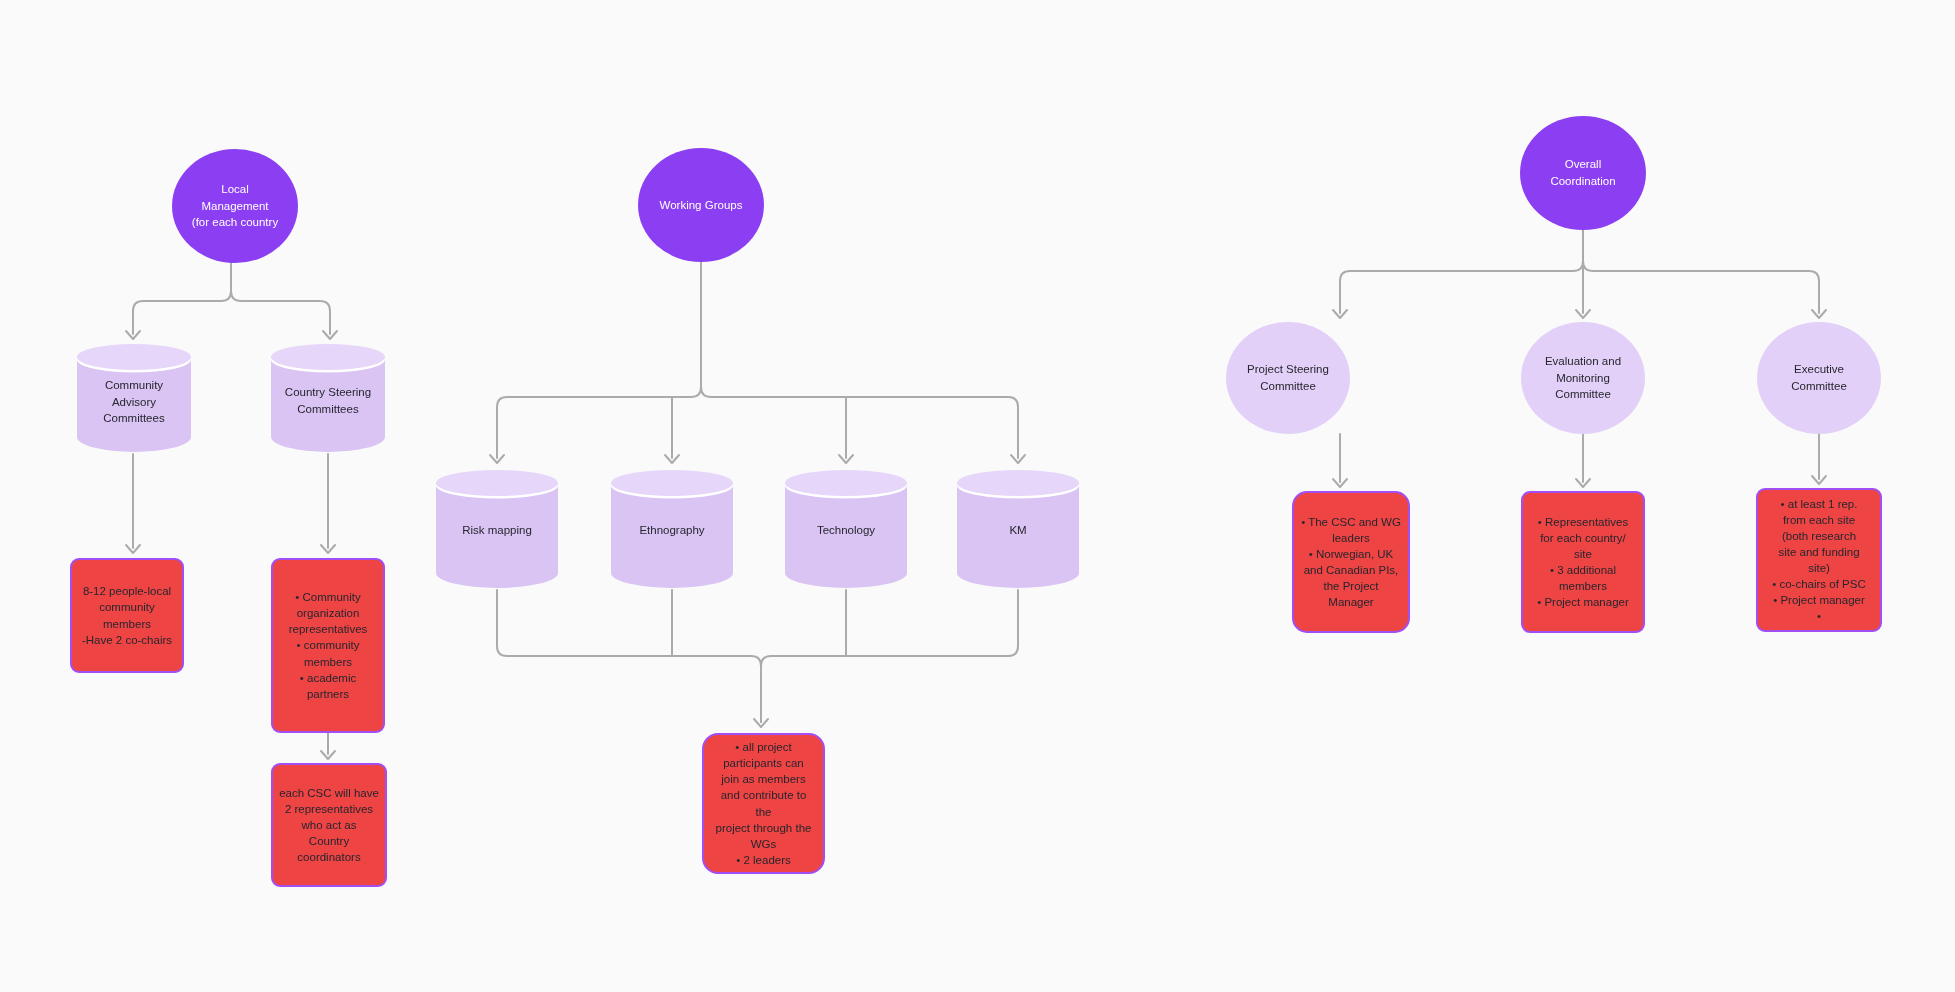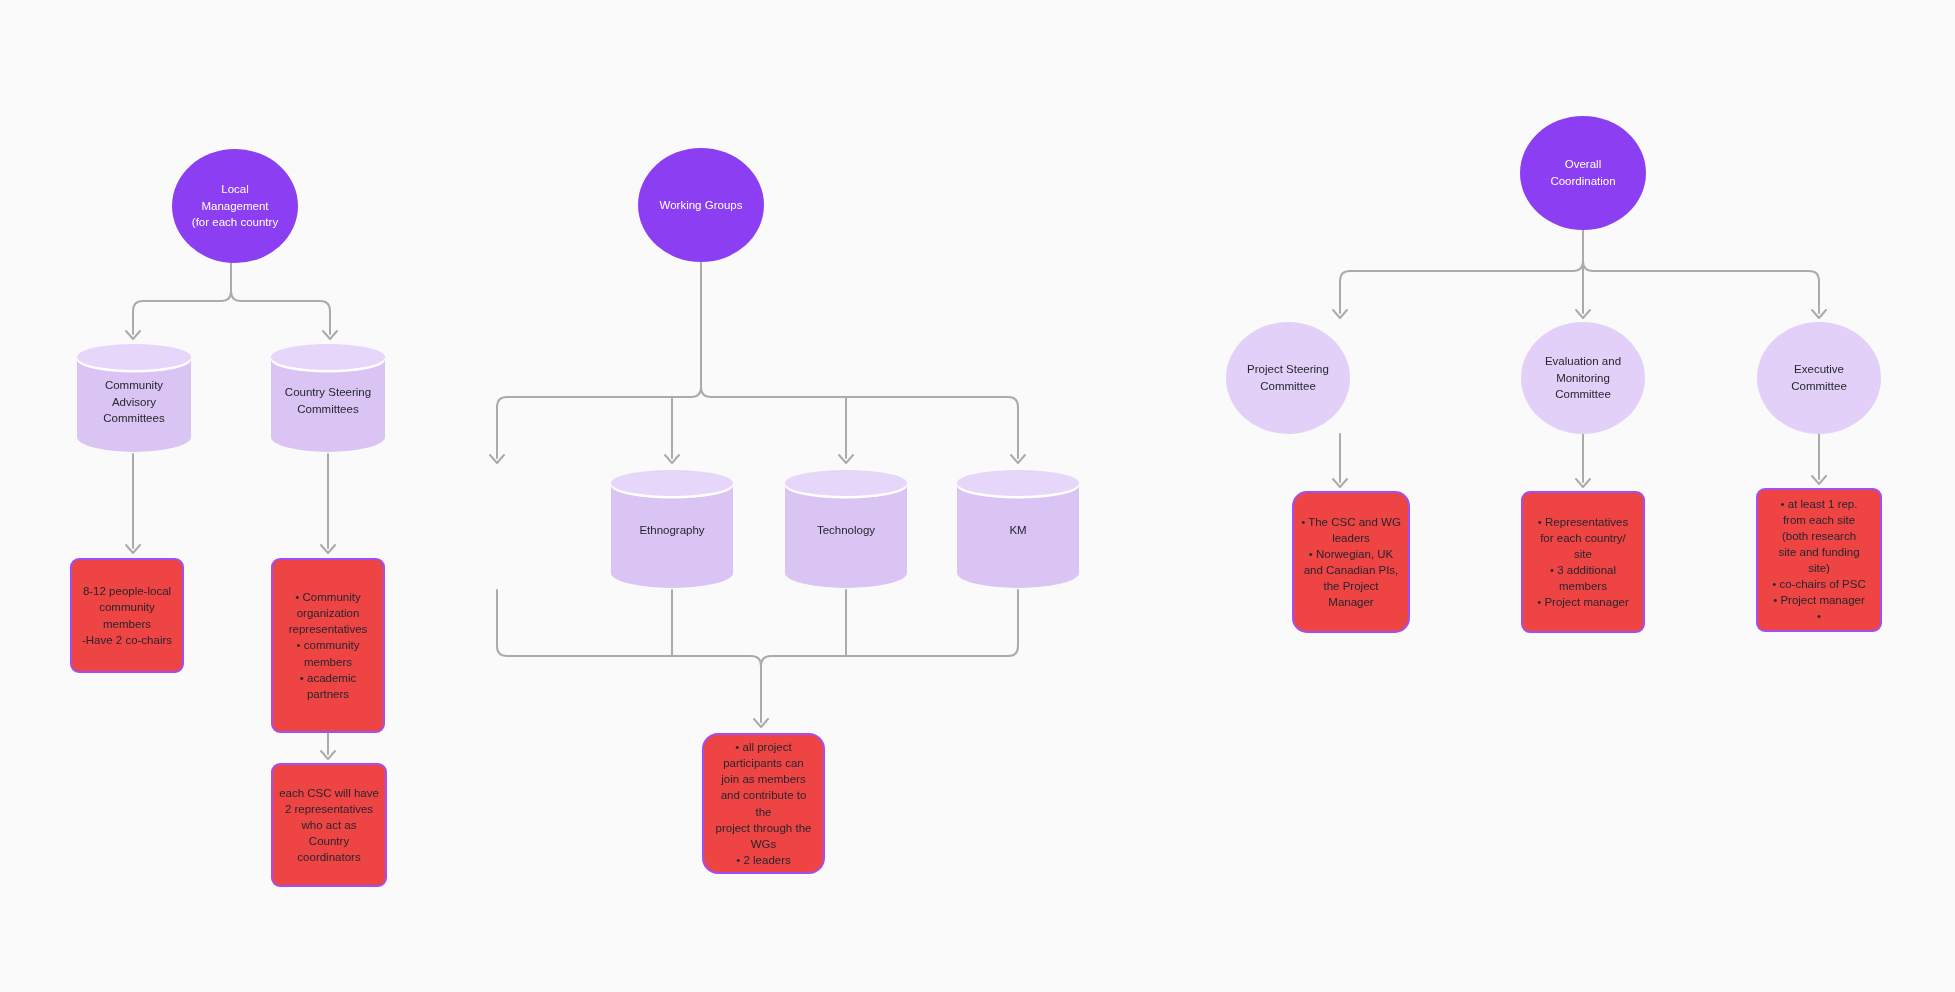--- a/index.html
+++ b/index.html
@@ -145,20 +145,25 @@
 2 representatives
 who act as
 Country
 coordinators</span>
   </div>
 
   <div class="node circle-bright" style="left:638px;top:148px;width:126px;height:114px;">
     <span>Working Groups</span>
   </div>
 
+  <div class="cylinder" style="left:436px;top:470px;width:122px;height:118px;">
+    <div class="cyl-top"></div>
+    <div class="cyl-body"></div>
+    <div class="cyl-label">Risk mapping</div>
+  </div>
 
   <div class="cylinder" style="left:611px;top:470px;width:122px;height:118px;">
     <div class="cyl-top"></div>
     <div class="cyl-body"></div>
     <div class="cyl-label">Ethnography</div>
   </div>
 
   <div class="cylinder" style="left:785px;top:470px;width:122px;height:118px;">
     <div class="cyl-top"></div>
     <div class="cyl-body"></div>

